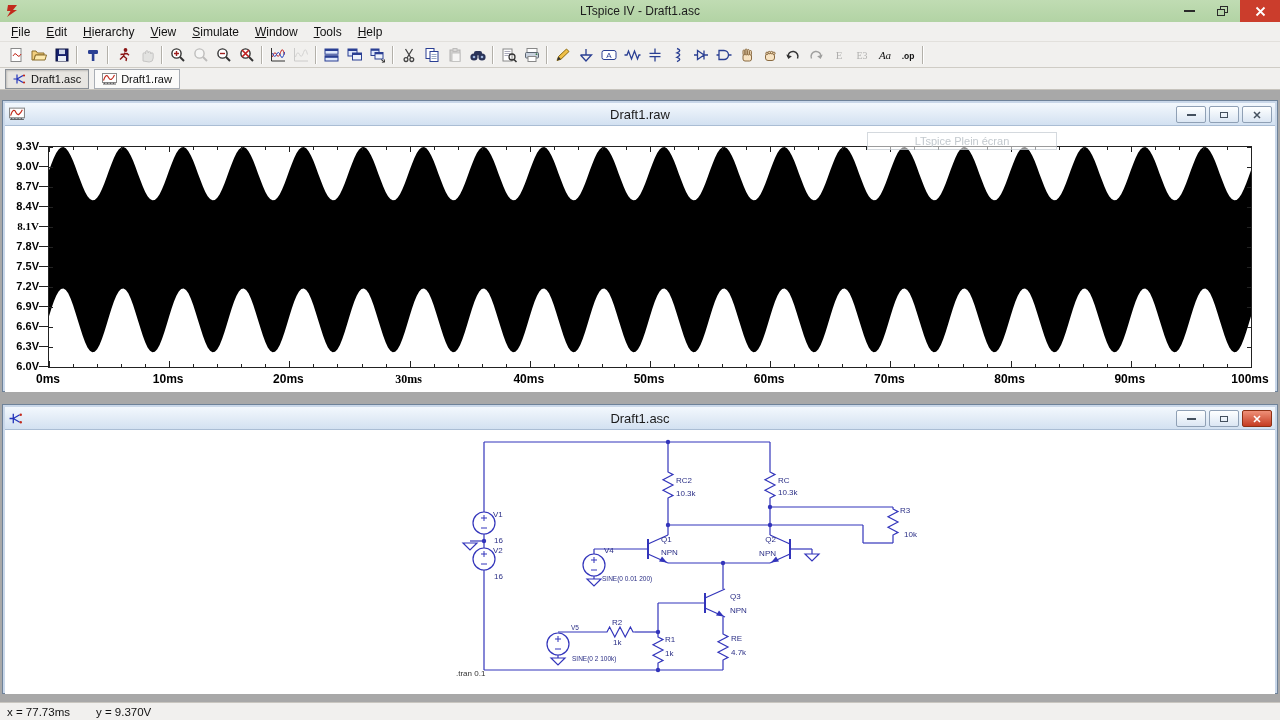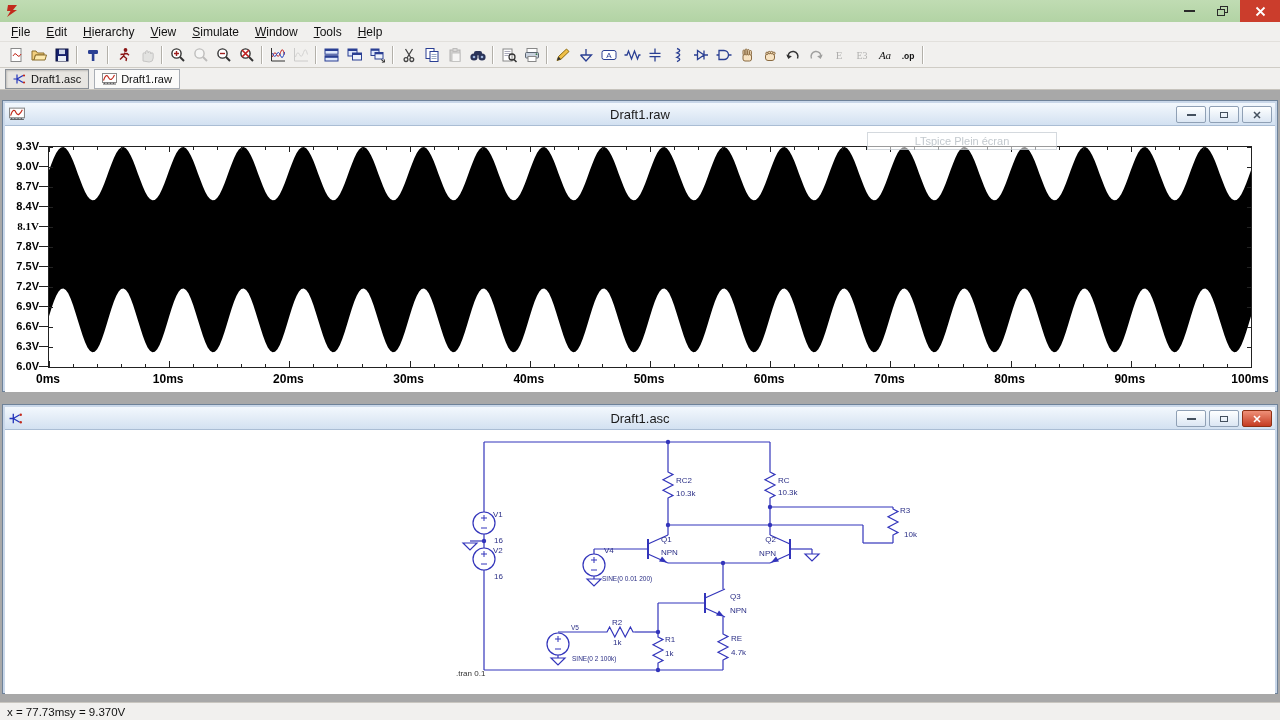--- a/index.html
+++ b/index.html
@@ -66,30 +66,31 @@
         font-weight:bold;color:#000;}
   .tick{position:absolute;background:#222;width:1px;}
   .htick{position:absolute;background:#222;height:1px;width:4px;}
   .fade-tooltip{position:absolute;left:862px;top:6px;width:188px;height:16px;line-height:16px;
         text-align:center;font-size:11px;color:#c3c9ce;background:rgba(255,255,255,.55);
         border:1px solid rgba(170,180,190,.5);}
   
   .statusbar{position:absolute;left:0;bottom:0;width:1280px;height:18px;background:#f1f0ee;
              border-top:1px solid #c9c6c0;display:flex;align-items:center;font-size:11.5px;
              color:#111;padding-left:7px;box-sizing:border-box;}
-  .statusbar .sb-y{}
+  .statusbar .sb-y{margin-left:26px;}
   svg{font-family:"Liberation Sans",sans-serif;}
 </style>
 </head>
 <body>
 
 <div class="titlebar">
   <svg class="logo" viewBox="0 0 16 14" width="16" height="14">
     <path d="M3 1 h9 l-4 5 h4 l-10 7 3.5-6 h-3.5 z" fill="#c22a1c"></path>
   </svg>
+  <span class="title">LTspice IV - Draft1.asc</span>
   <span class="win-ctrl wc-min">
     <span style="width:11px;height:2px;background:#2a2a2a;display:block;"></span>
   </span>
   <span class="win-ctrl wc-restore">
     <svg width="12" height="11" viewBox="0 0 12 11">
       <rect x="3.5" y="0.5" width="7" height="6" fill="none" stroke="#2a2a2a"></rect>
       <rect x="0.5" y="3.5" width="7" height="6" fill="#b7d6aa" stroke="#2a2a2a"></rect>
     </svg>
   </span>
   <span class="win-ctrl wc-close">
@@ -558,21 +559,21 @@
       <div class="ytickdash" style="top: 180px;"></div>
       <div class="ylab" style="top: 194px;">6.6V</div>
       <div class="ytickdash" style="top: 200px;"></div>
       <div class="ylab" style="top: 214px;">6.3V</div>
       <div class="ytickdash" style="top: 220px;"></div>
       <div class="ylab" style="top: 234px;">6.0V</div>
       <div class="ytickdash" style="top: 240px;"></div>
       <div class="xlab" style="left: 8px;">0ms</div>
       <div class="xlab" style="left: 128.2px;">10ms</div>
       <div class="xlab" style="left: 248.4px;">20ms</div>
-      <div class="xlab" style="left: 368.6px;">30ms</div>
+      <div class="xlab" style="left: 368.6px; font-family: Liberation Serif, serif;">30ms</div>
       <div class="xlab" style="left: 488.8px;">40ms</div>
       <div class="xlab" style="left: 609px;">50ms</div>
       <div class="xlab" style="left: 729.2px;">60ms</div>
       <div class="xlab" style="left: 849.4px;">70ms</div>
       <div class="xlab" style="left: 969.6px;">80ms</div>
       <div class="xlab" style="left: 1089.8px;">90ms</div>
       <div class="xlab" style="left: 1210px;">100ms</div>
     </div>
 </div>
 

